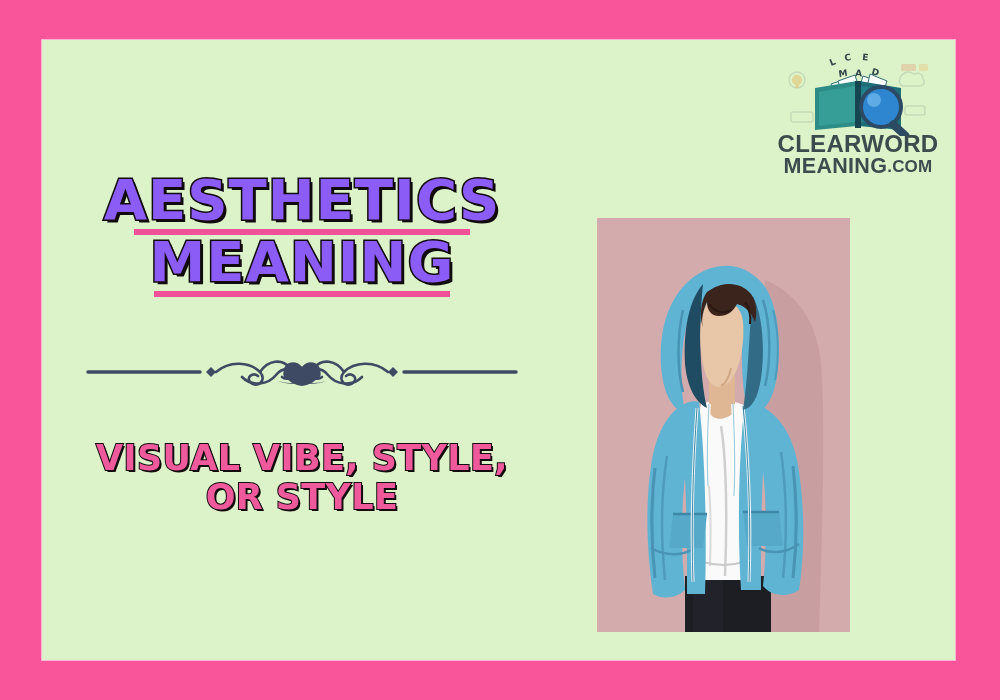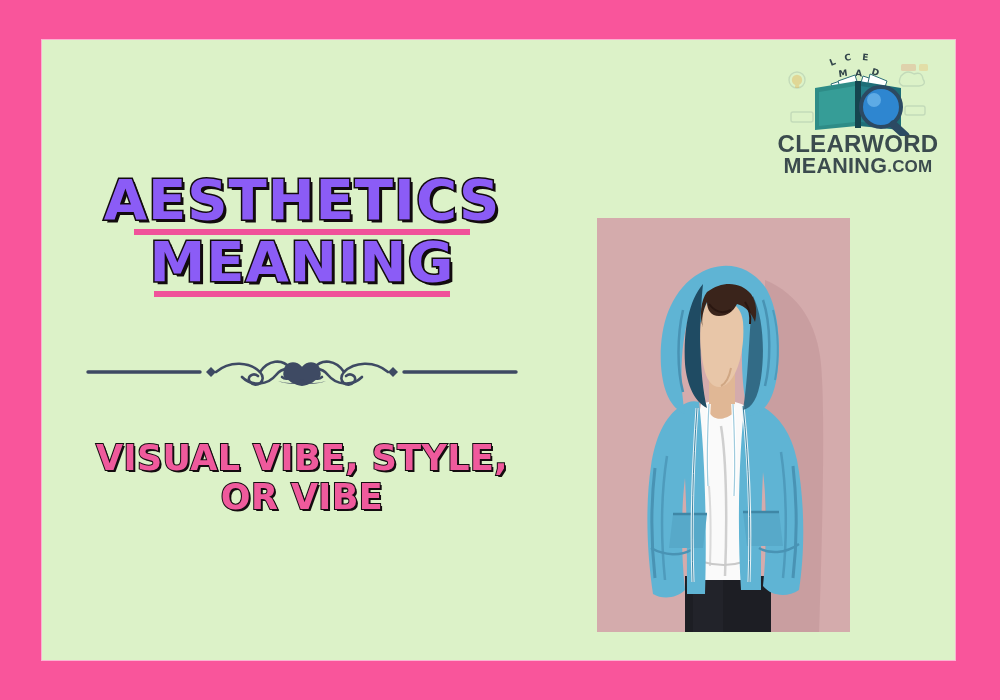--- a/index.html
+++ b/index.html
@@ -248,21 +248,21 @@
           </g>
 
           <path d="M220 16 c7 -9 20 -4 18 6 c-2 8 -11 12 -18 13 c-7 -1 -16 -5 -18 -13 c-2 -10 11 -15 18 -6 z" fill="#3E4A63"></path>
           <path d="M196 30 c10 4 22 4 24 -2 c-8 6 -16 4 -24 2 z" fill="#3E4A63"></path>
           <path d="M244 30 c-10 4 -22 4 -24 -2 c8 6 16 4 24 2 z" fill="#3E4A63"></path>
         </svg>
       </div>
 
       <div class="subtitle">
         <span>VISUAL VIBE, STYLE,</span>
-        <span>OR VIBE</span>
+        <span>OR STYLE</span>
       </div>
     </div>
 
     <div class="art-panel">
       <svg viewBox="0 0 253 414" xmlns="http://www.w3.org/2000/svg">
         <rect x="0" y="0" width="253" height="414" fill="#D4ABAC"></rect>
 
         <path d="M168 62 c34 14 52 44 56 84 c4 46 2 150 -2 268 h-54 z" fill="#C59A9C" opacity="0.75"></path>
 
         <path d="M88 358 h86 v56 h-86 z" fill="#1D1E24"></path>

